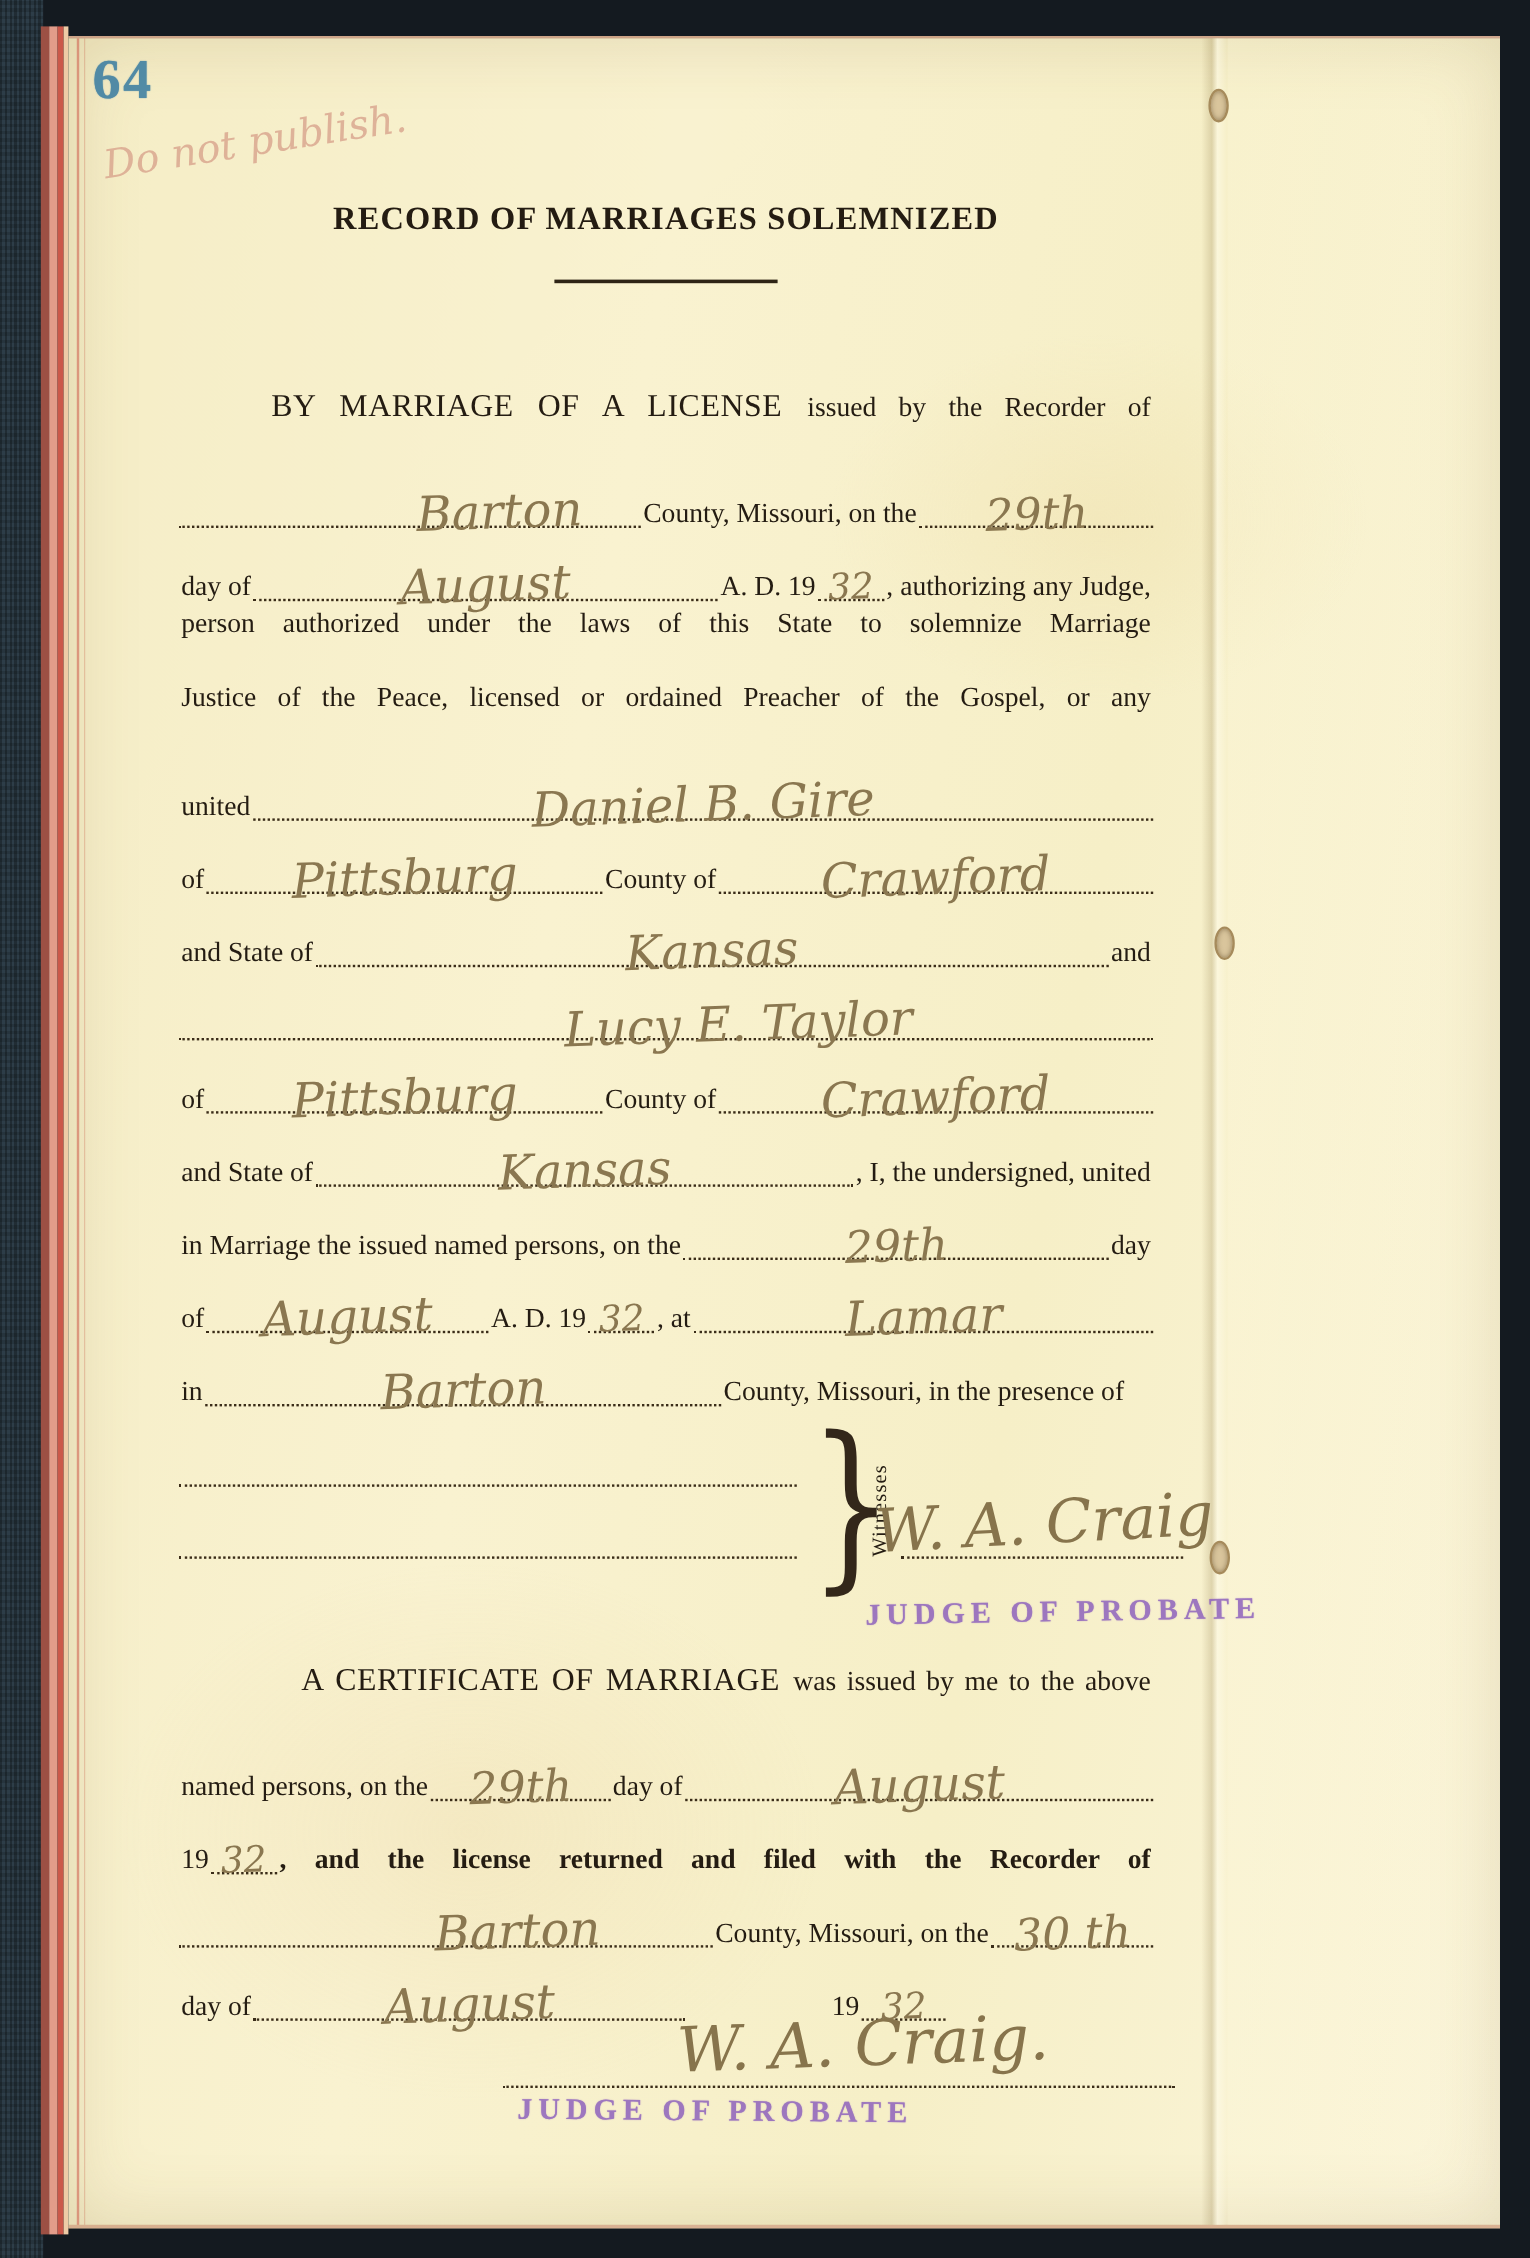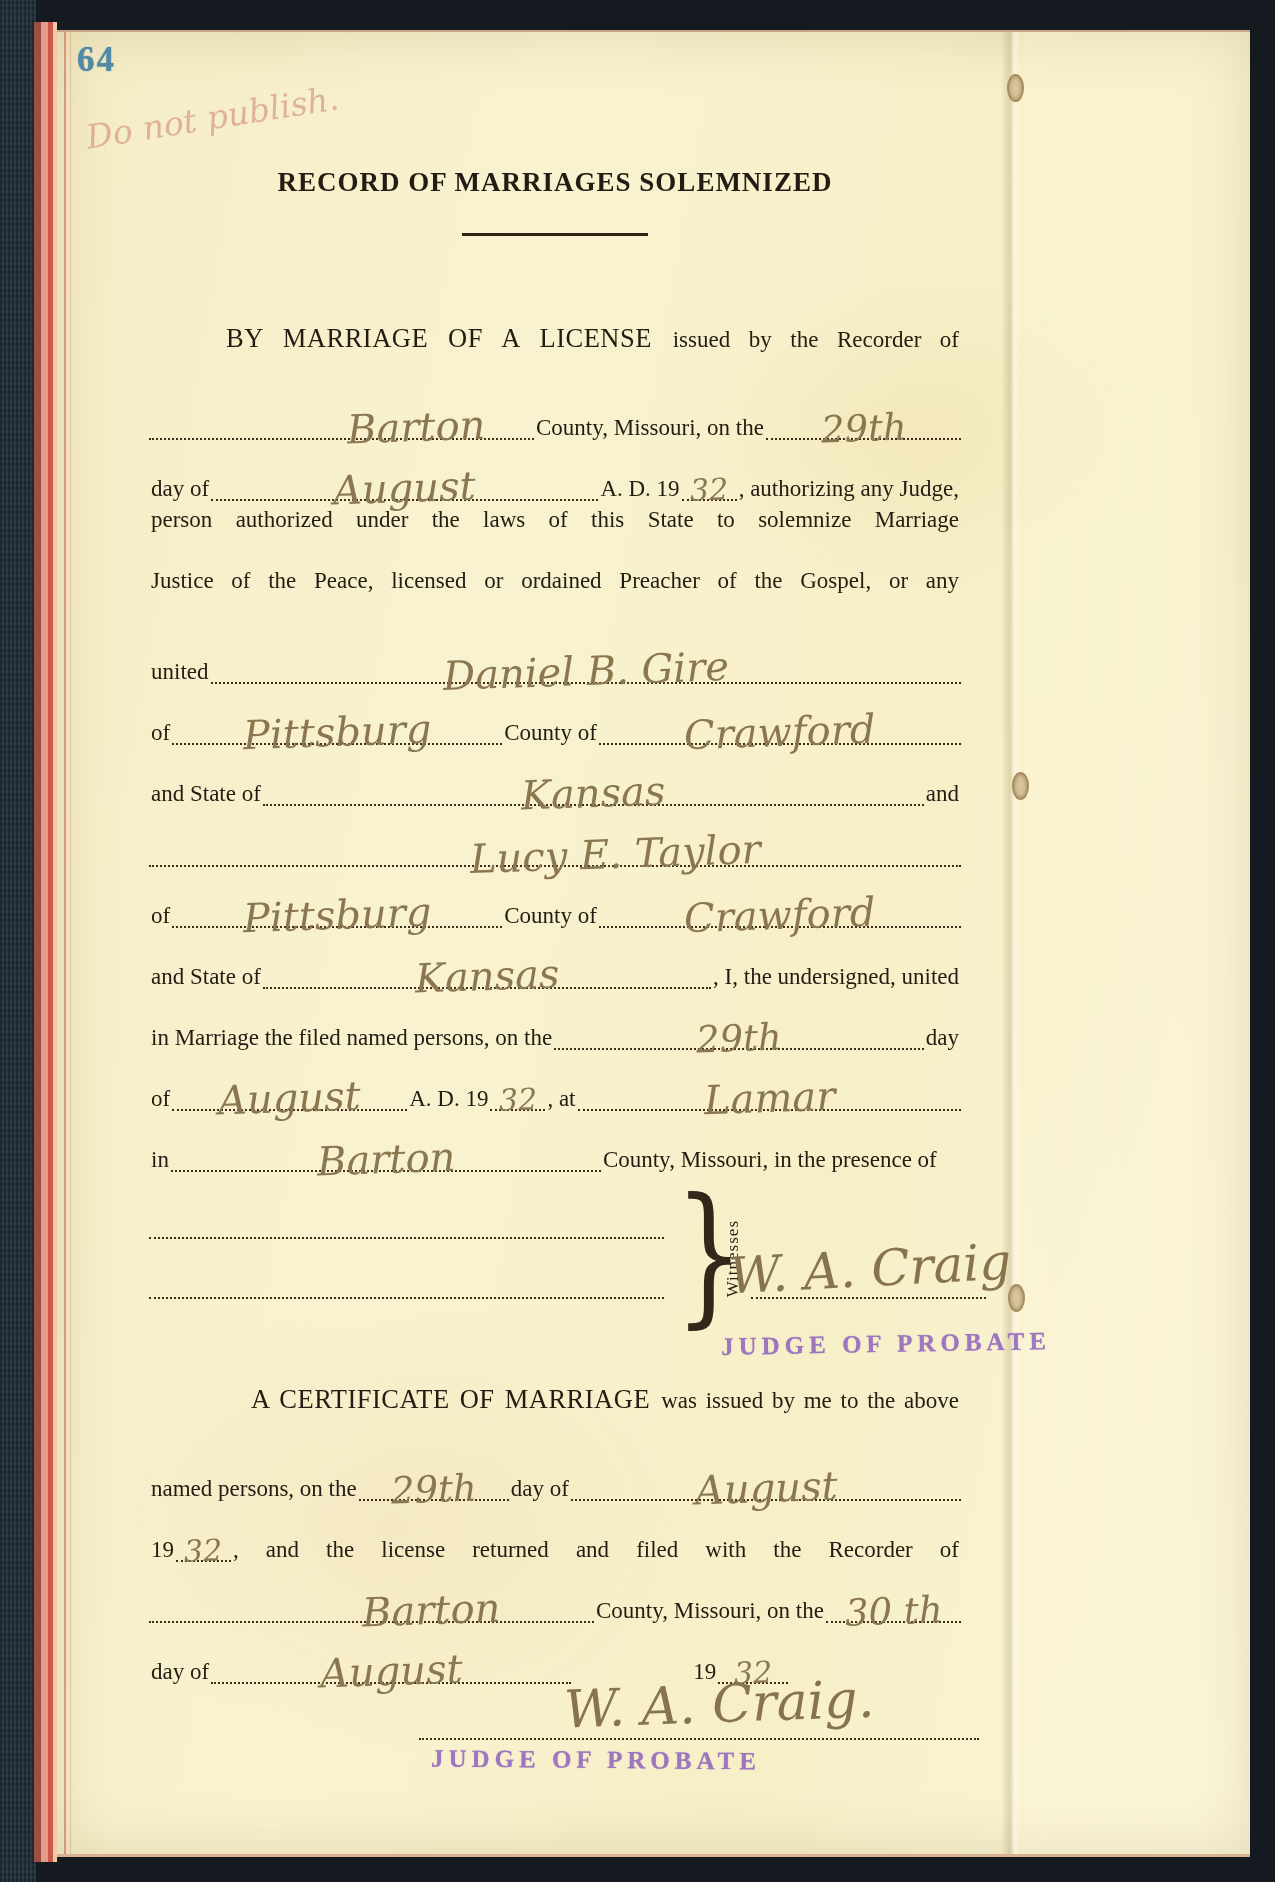--- a/index.html
+++ b/index.html
@@ -26,21 +26,21 @@
          box-shadow:inset 0 0 60px rgba(120,95,40,.18);}
   .innerline1{position:absolute;left:7px;top:0;width:2px;height:100%;background:rgba(205,90,75,.55);}
   .innerline2{position:absolute;left:13px;top:0;width:1px;height:100%;background:rgba(205,120,95,.35);}
   .crease{position:absolute;left:944px;top:0;width:22px;height:100%;
           background:linear-gradient(90deg,transparent,rgba(120,95,40,.20) 40%,rgba(255,252,235,.55) 62%,transparent);}
   .rlight{position:absolute;left:966px;top:0;width:227px;height:100%;
           background:linear-gradient(90deg,rgba(255,250,225,.25),rgba(250,244,214,.05));}
   .hole{position:absolute;width:13px;height:24px;border-radius:50%;
         background:#d9c59c;border:2px solid #a68b5c;box-shadow:inset 0 0 4px rgba(80,60,30,.5);}
   
-  .pagenum{position:absolute;left:20px;top:8px;font-weight:700;font-size:35px;
+  .pagenum{position:absolute;left:20px;top:8px;font-weight:700;font-size:47px;
            color:#3c7ea2;opacity:.88;letter-spacing:2px;text-shadow:0 0 1px #3c7ea2;}
   
   .note{position:absolute;left:28px;top:66px;font-family:"DejaVu Serif",serif;font-style:italic;
         font-size:33px;color:#d9a48d;opacity:.8;transform:rotate(-9deg);white-space:nowrap;}
   
   .content{position:absolute;left:92px;top:0;width:812px;}
   .title{position:absolute;top:135px;width:100%;text-align:center;font-weight:700;
          font-size:27px;letter-spacing:1px;color:#241c12;}
   .titlerule{position:absolute;top:201px;left:313px;width:186px;height:3px;background:#2e2415;}
   .form{position:absolute;top:292px;left:0;width:812px;color:#241c12;}
@@ -193,21 +193,21 @@
 
         <div class="row">
           <span class="lbl">and State of</span>
           <span class="dot grow">
             <span class="hw big">Kansas</span>
           </span>
           <span class="lbl">, I, the undersigned, united</span>
         </div>
 
         <div class="row">
-          <span class="lbl">in Marriage the filed named persons, on the</span>
+          <span class="lbl">in Marriage the issued named persons, on the</span>
           <span class="dot grow">
             <span class="hw">29th</span>
           </span>
           <span class="lbl">day</span>
         </div>
 
         <div class="row">
           <span class="lbl">of</span>
           <span class="dot w235">
             <span class="hw big">August</span>
@@ -255,21 +255,21 @@
           <span class="dot grow">
             <span class="hw big">August</span>
           </span>
         </div>
 
         <div class="row">
           <span class="lbl">19</span>
           <span class="dot w55">
             <span class="hw small">32</span>
           </span>
-          <span class="lbl" style="flex:1;text-align:justify;text-align-last:justify;white-space:normal;">, and the license returned and filed with the Recorder of</span>
+          <span class="lbl" style="flex:1;text-align:justify;text-align-last:justify;white-space:normal;font-weight:bold;">, and the license returned and filed with the Recorder of</span>
         </div>
 
         <div class="row">
           <span class="dot w445 nudgeR2">
             <span class="hw big">Barton</span>
           </span>
           <span class="lbl">County, Missouri, on the</span>
           <span class="dot grow">
             <span class="hw">30 th</span>
           </span>

